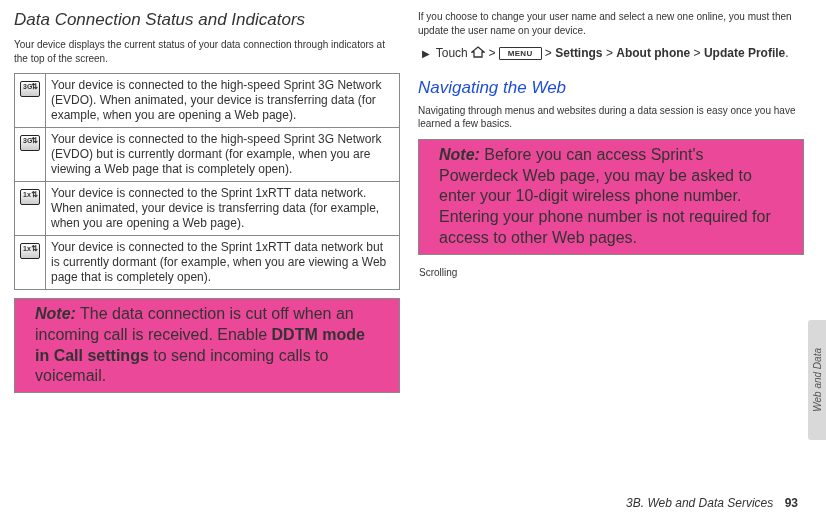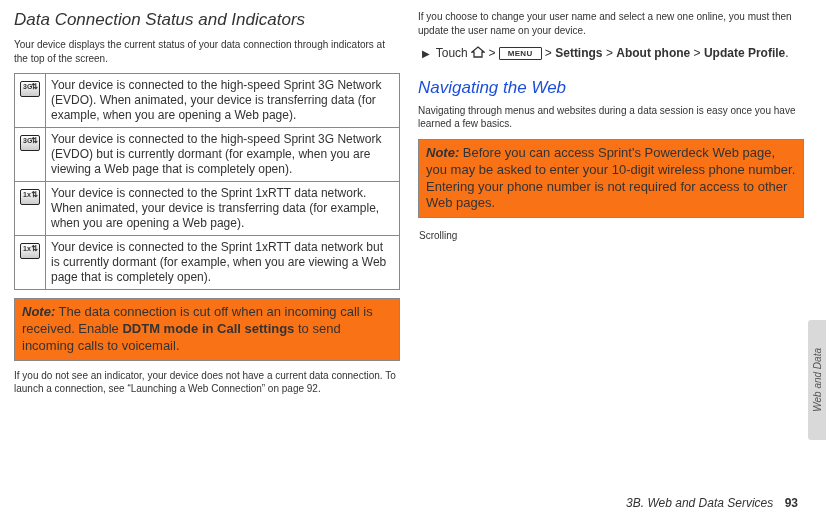--- a/index.html
+++ b/index.html
@@ -4,21 +4,21 @@
 <style>
 *{box-sizing:border-box;margin:0;padding:0}
 body{width:826px;height:518px;font-family:Arial,Helvetica,sans-serif;color:#333;position:relative;background:#fff}
 .page{display:flex;padding:10px 22px 40px 14px;gap:18px;height:100%}
 .col{flex:1;display:flex;flex-direction:column}
 .section-title{font-style:italic;font-size:17px;margin-bottom:8px;color:#333;font-weight:400}
 .body-text{font-size:10px;line-height:1.35;margin-bottom:8px;color:#333}
 table.ind{border-collapse:collapse;width:100%;margin-bottom:8px;font-size:12px}
 table.ind td{border:1px solid #888;padding:4px 5px;vertical-align:top;line-height:1.25}
 td.icon-cell{width:28px;text-align:center;vertical-align:middle}
-.note-box{border:1px solid #888;background:#f97316;padding:5px 7px;font-size:13px;line-height:1.3;margin-bottom:8px}
+.note-box{border:1px solid #888;background:#ec4899;padding:5px 20px;font-size:16px;line-height:1.3;margin-bottom:8px}
 .note-box .note-label{font-style:italic;font-weight:bold}
 .note-box b{font-weight:bold}
 .sub-title{font-style:italic;font-size:17px;margin:8px 0 6px;color:#1d4ed8}
 .step{display:flex;gap:6px;font-size:12px;line-height:1.4;margin-bottom:8px;padding-left:4px}
 .step .marker{font-size:10px;padding-top:2px}
 .step .content b{font-weight:bold}
 .menu-glyph{display:inline-block;border:1px solid #333;border-radius:1px;font-size:8px;font-weight:bold;padding:0 8px;line-height:11px;letter-spacing:0.3px;position:relative;top:-1px}
 .home-icon{display:inline-block;position:relative;top:1px}
 .subhead{font-size:10px;margin:4px 1px 6px;color:#333}
 .footer{position:absolute;bottom:8px;right:28px;font-size:12px;font-style:italic;color:#333}
@@ -56,21 +56,20 @@
         <td>Your device is connected to the Sprint 1xRTT data network but is currently dormant (for example, when you are viewing a Web page that is completely open).</td>
       </tr>
     </tbody>
       </table>
 
     <div class="note-box">
       <span class="note-label">Note:</span>
       <span>The data connection is cut off when an incoming call is received.  Enable </span><b>DDTM mode in Call settings</b><span> to send incoming calls to voicemail.</span>
     </div>
 
-    <div class="body-text">If you do not see an indicator, your device does not have a current data connection. To launch a connection, see “Launching a Web Connection” on page 92.</div>
   </div>
 
   <div class="col">
     <div class="body-text">If you choose to change your user name and select a new one online, you must then update the user name on your device.</div>
 
     <div class="step">
       <div class="marker">▶</div>
       <div class="content">
         <span>Touch </span>
         <span class="home-icon">

